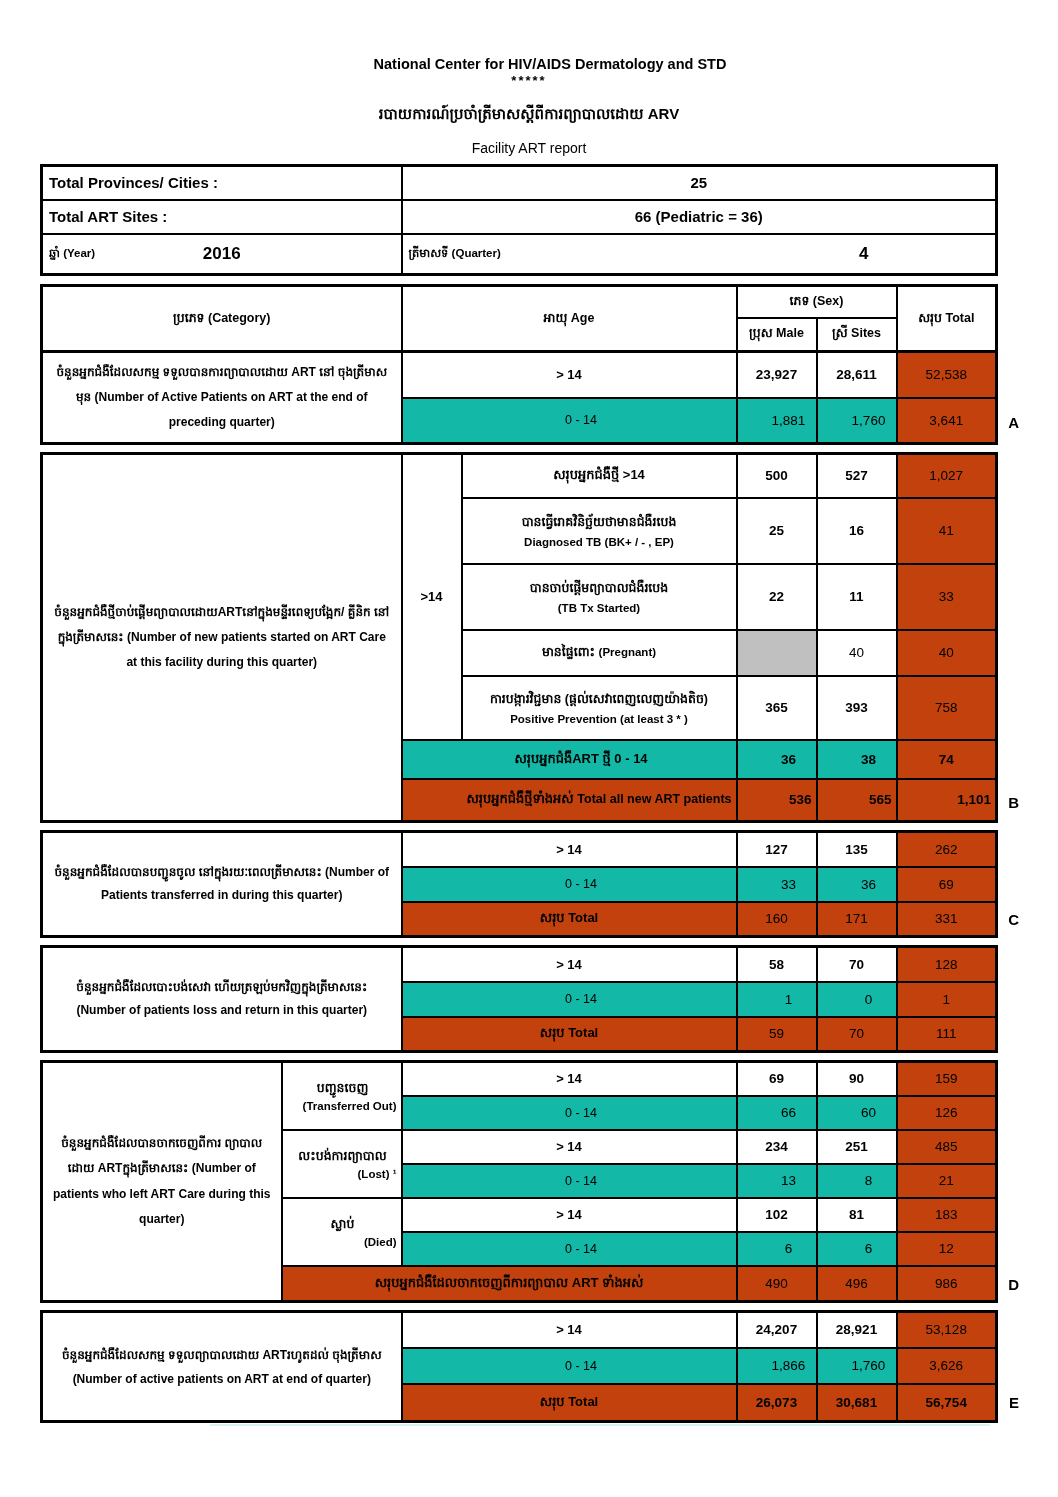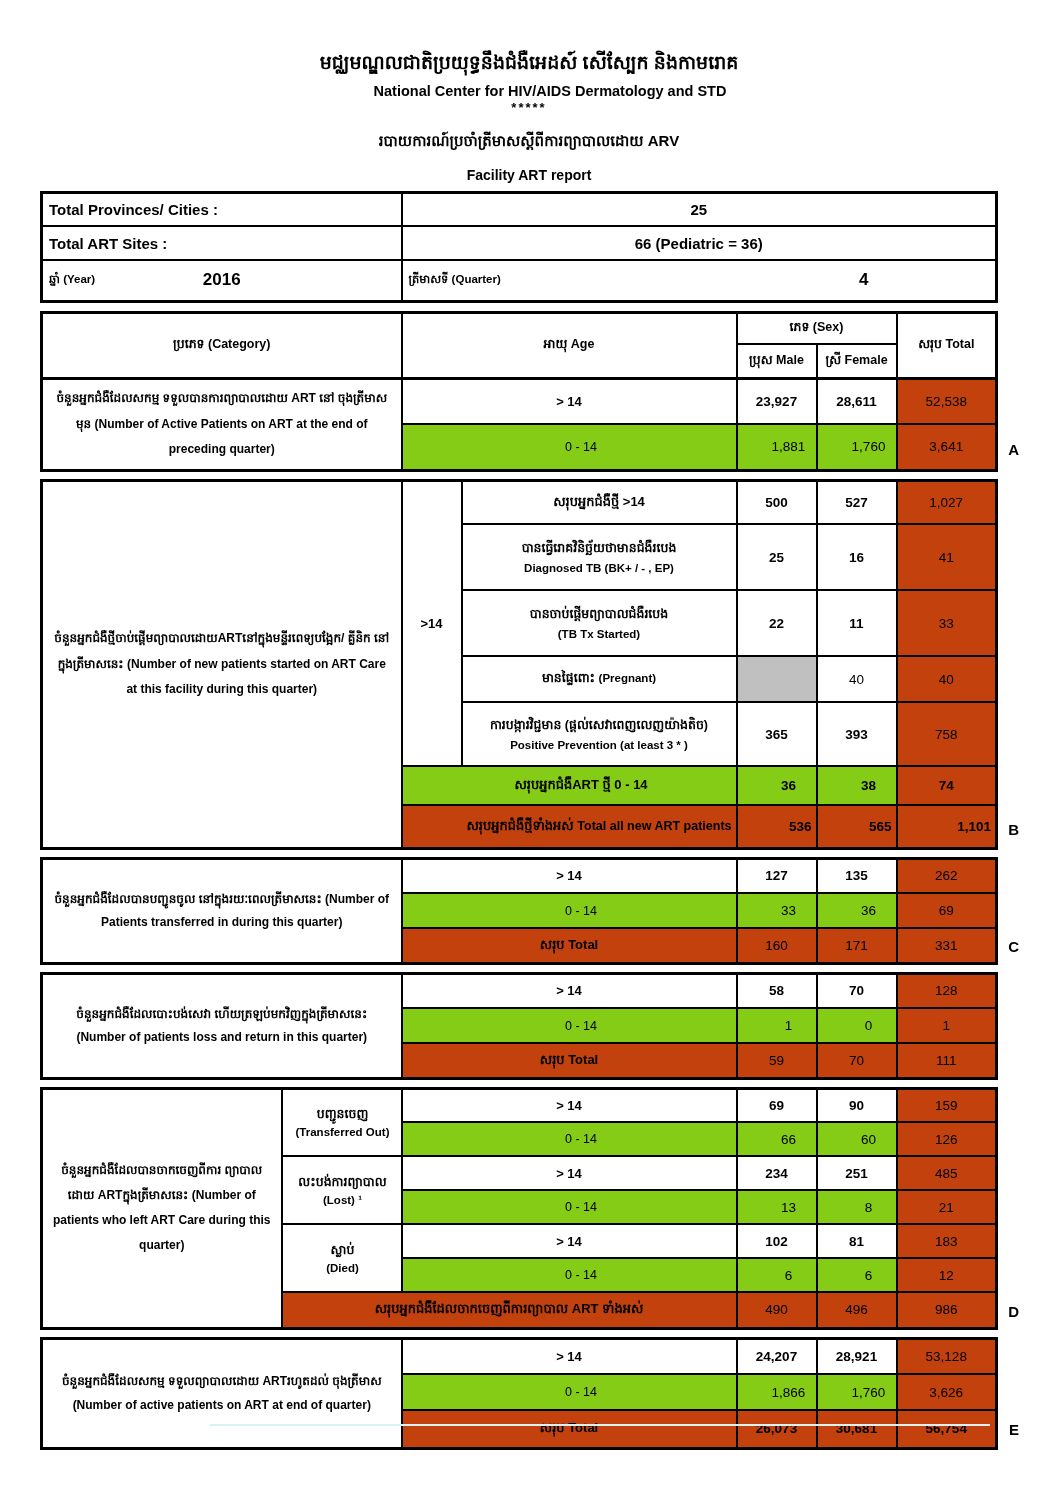--- a/index.html
+++ b/index.html
@@ -7,21 +7,21 @@
   .page {
     width:1058px; height:1497px; position:relative; background:#fff;
     font-family:"Liberation Sans","DejaVu Sans",sans-serif; color:#000;
   }
   
   .hdr { padding-top:50px; text-align:center; }
   .hdr .t-km  { font-size:19px; font-weight:bold; line-height:1.4; }
   .hdr .t-en  { font-size:14.5px; font-weight:bold; margin-top:6px;padding-left:42px; }
   .hdr .stars { font-size:13px; font-weight:bold; letter-spacing:2px; margin-top:1px; }
   .hdr .s-km  { font-size:15px; font-weight:bold; margin-top:16px; }
-  .hdr .s-en  { font-size:14px; font-weight:bold; margin-top:14px; }
+  .hdr .s-en  { font-size:14px; font-weight:normal; margin-top:14px; }
 
   
   .wrap { position:relative; width:955px; margin-left:40px; }
   table { border-collapse:collapse; table-layout:fixed; width:955px; }
   td { border:2px solid #000; text-align:center; vertical-align:middle; padding:2px 4px; font-size:13px; overflow:hidden; }
   table { border:3px solid #000; }
 
   .info { margin-top:8px; }
   .info td { height:34px; }
   .info .lbl { text-align:left; font-weight:bold; font-size:15px; padding-left:6px; }
@@ -35,49 +35,48 @@
   .hrow td { font-weight:bold; font-size:12.5px; }
   .h1 td { height:32px; }
   .h2 td { height:34px; }
   .thick-top td { border-top:3px solid #000; }
 
   .cat { font-weight:bold; font-size:12px; line-height:2.1; padding:4px 8px; }
   .age-b { font-weight:bold; font-size:13px; }
   .age-n { font-size:12.5px; }
   .num   { font-size:13.5px; }
   .b     { font-weight:bold; }
-  .yellow { background:#84cc16;padding-left:28px; }
+  .yellow { background:#14b8a6;padding-left:28px; }
   .cyan   { background:#c2410c; }
   .graycell { background:#C0C0C0; }
 
   .ra td { height:46px; }
   .rb1 td { height:44px; } .rb2 td { height:66px; } .rb3 td { height:66px; }
   .rb4 td { height:46px; } .rb5 td { height:64px; } .rb6 td { height:39px; } .rb7 td { height:43px;text-align:right; }
   .r35 td { height:35px; }
   .rd td { height:34px; } .rdt td { height:36px; }
   .re td { height:36px; } .ret td { height:38px; }
 
   .lab2 .km { display:block; font-weight:bold; font-size:12.5px; }
   .lab2 .en { display:block; font-weight:bold; font-size:11.5px; margin-top:4px; }
   .sub { text-align:left; padding-left:6px; }
   .sub .km { display:block; font-weight:bold; font-size:12.5px; text-align:center; }
-  .sub .en { display:block; font-weight:bold; font-size:11.5px; text-align:center; margin-top:2px; }
+  .sub .en { display:block; font-weight:bold; font-size:11.5px; text-align:right; margin-top:2px; }
   .totlbl { font-weight:bold; font-size:13px; }
 
   .letter { position:absolute; right:-24px; font-weight:bold; font-size:15px; }
   .blk { margin-top:7px; }
   .footline { position:absolute; left:210px; top:1424px; width:780px; height:2px; background:#d9f3f3; }
 </style>
 </head>
 <body>
 
 <div class="page">
 
   <div class="hdr">
-    <div class="t-km">មជ្ឈមណ្ឌលជាតិប្រយុទ្ធនឹងជំងឺអេដស៍ សើស្បែក និងកាមរោគ</div>
     <div class="t-en">National Center for HIV/AIDS Dermatology and STD</div>
     <div class="stars">*****</div>
     <div class="s-km">របាយការណ៍ប្រចាំត្រីមាសស្តីពីការព្យាបាលដោយ ARV</div>
     <div class="s-en">Facility ART report</div>
   </div>
 
   <div class="wrap">
     <table class="info">
       <colgroup>
           <col style="width:360px">
@@ -117,21 +116,21 @@
         </colgroup>
       <tbody>
           <tr class="hrow h1">
         <td rowspan="2">ប្រភេទ (Category)</td>
         <td rowspan="2">អាយុ Age</td>
         <td colspan="2">ភេទ (Sex)</td>
         <td rowspan="2">សរុប  Total</td>
       </tr>
       <tr class="hrow h2">
         <td>ប្រុស Male</td>
-        <td>ស្រី Female</td>
+        <td>ស្រី Sites</td>
       </tr>
       <tr class="ra thick-top">
         <td rowspan="2" class="cat">
           <span>ចំនួនអ្នកជំងឺដែលសកម្ម ទទួលបានការព្យាបាលដោយ ART នៅ ចុងត្រីមាសមុន</span>
           <span>(Number of Active Patients on ART at the end of preceding quarter)</span>
         </td>
         <td class="age-b">&gt; 14</td>
         <td class="num b">23,927</td>
         <td class="num b">28,611</td>
         <td class="num cyan">52,538</td>

